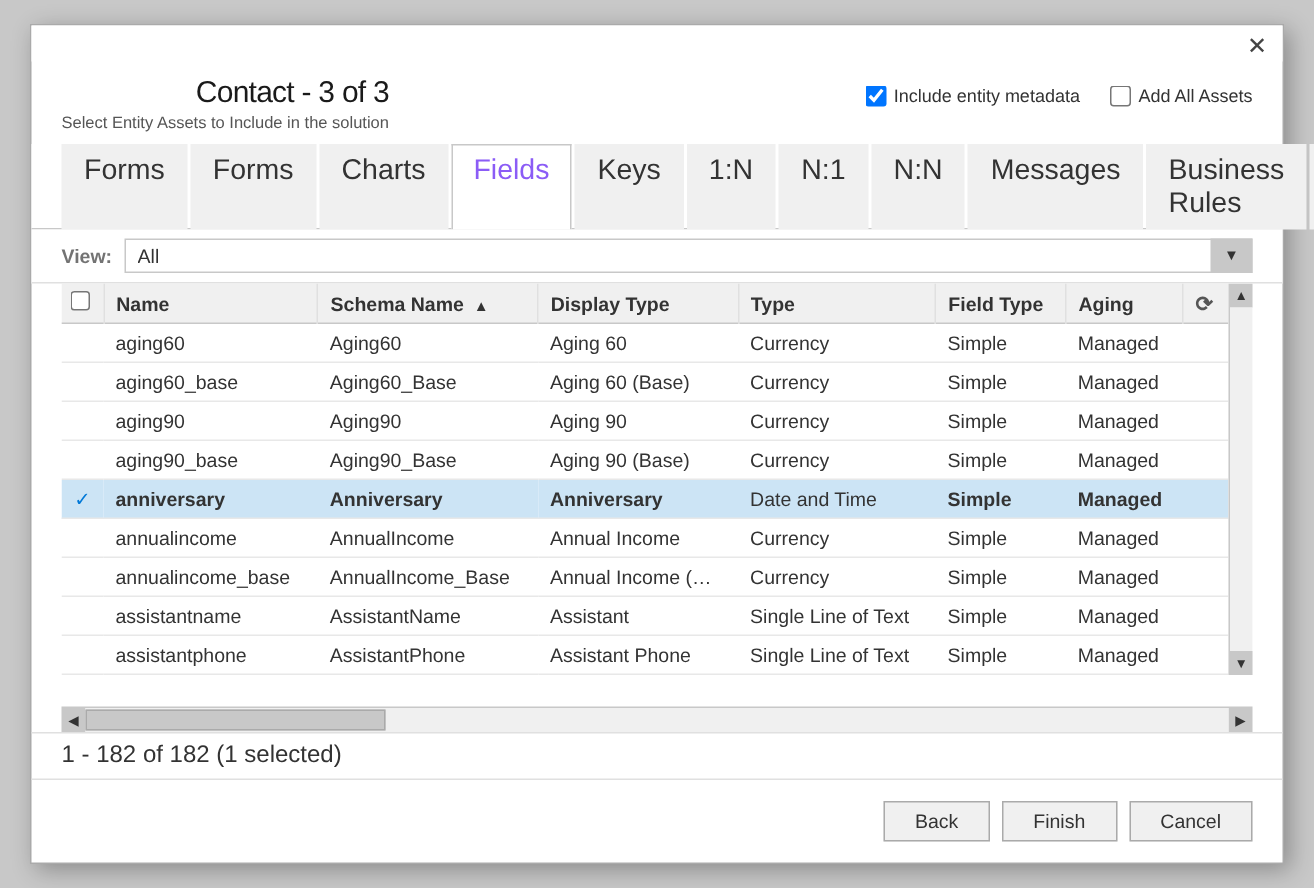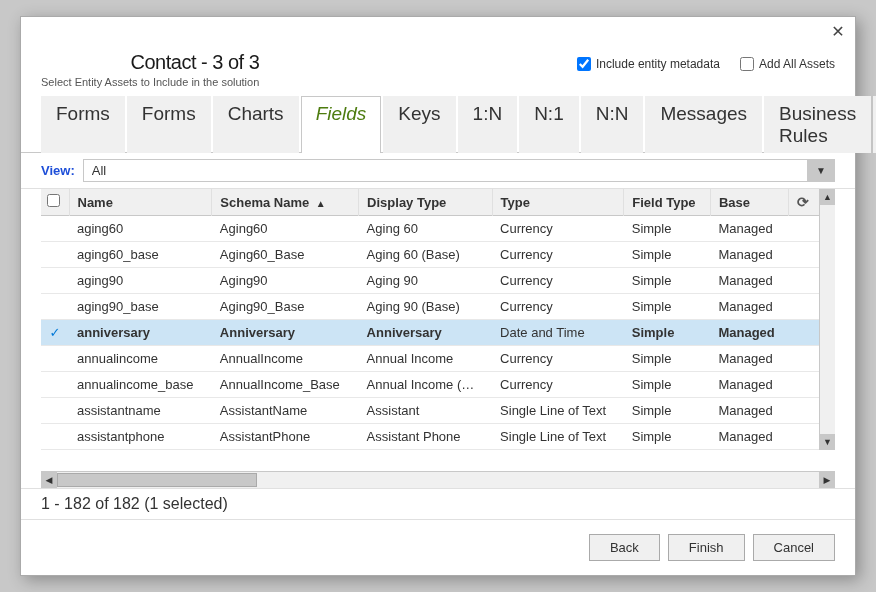--- a/index.html
+++ b/index.html
@@ -95,35 +95,34 @@
       border-bottom: none;
       margin-bottom: -1px;
       background: #f0f0f0;
       margin-right: 2px;
       user-select: none;
     }
     .tab.active {
       background: #fff;
       border-color: #c8c8c8;
       border-bottom-color: #fff;
-      color: #4d7c0f;
-      font-style: italic;
+      color: #8b5cf6;
     }
     .view-bar {
       display: flex;
       align-items: center;
       padding: 6px 20px;
       background: #fff;
       border-bottom: 1px solid #e0e0e0;
       gap: 8px;
     }
     .view-label {
       font-size: 13px;
       font-weight: 600;
-      color: #1d4ed8;
+      color: #737373;
     }
     .view-select-wrapper {
       flex: 1;
       position: relative;
     }
     .view-select {
       width: 100%;
       padding: 3px 8px;
       border: 1px solid #c8c8c8;
       font-size: 13px;
@@ -358,21 +357,21 @@
           <thead>
             <tr>
               <th class="check-col">
                 <input type="checkbox" style="width: 13px; height: 13px;">
               </th>
               <th>Name</th>
               <th>Schema Name <span class="sort-icon">▲</span></th>
               <th>Display Type</th>
               <th>Type</th>
               <th>Field Type</th>
-              <th>Base</th>
+              <th>Aging</th>
               <th><span class="refresh-icon">⟳</span></th>
             </tr>
           </thead>
           <tbody id="table-body">
           <tr>
                 <td class="check-col"></td>
                 <td>aging60</td>
                 <td>Aging60</td>
                 <td>Aging 60</td>
                 <td>Currency</td>

